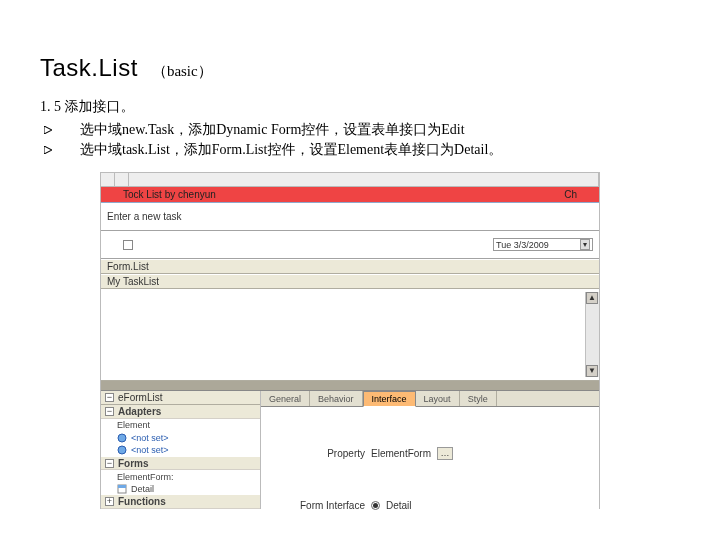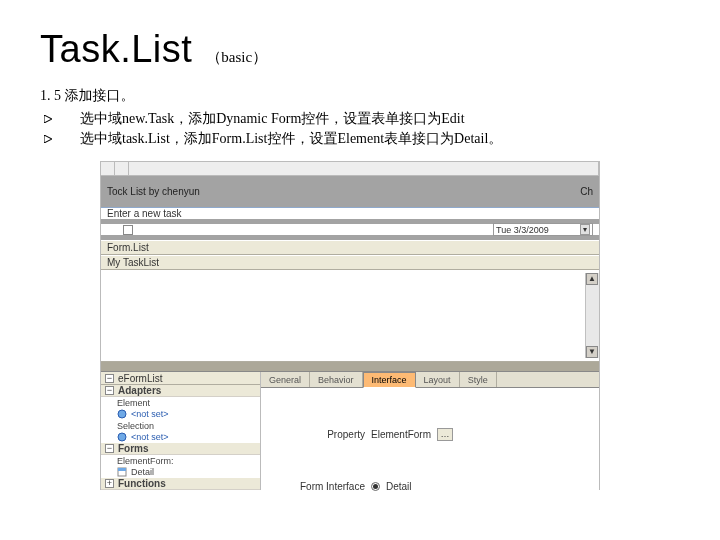--- a/index.html
+++ b/index.html
@@ -6,45 +6,45 @@
   body {
     width: 720px;
     height: 540px;
     background: #fff;
     font-family: Arial, "Microsoft YaHei", sans-serif;
     color: #000;
     padding: 28px 40px 20px 40px;
     position: relative;
   }
   .title-row { display: flex; align-items: baseline; gap: 14px; margin-bottom: 16px; }
-  .title { font-size: 38px; font-weight: 400; letter-spacing: 0.5px; }
+  .title { font-size: 24px; font-weight: 400; letter-spacing: 0.5px; margin-top: 26px; }
   .subtitle { font-family: "SimSun","宋体",serif; font-size: 15px; color: #000; }
   .section-num { font-family: "SimSun","宋体",serif; font-size: 14px; margin-bottom: 4px; }
   .bullet-line { display: flex; gap: 30px; font-family: "SimSun","宋体",serif; font-size: 14px; line-height: 20px; }
   .bullet { width: 10px; text-align: center; padding-left: 4px; }
   .bullet svg { width: 8px; height: 8px; }
   .screenshot-wrap {
     margin: 12px 0 0 60px;
     width: 500px;
     border-top: 1px solid #bbb;
     border-left: 1px solid #bbb;
     border-right: 1px solid #bbb;
     font-family: Tahoma, Arial, sans-serif;
     font-size: 10px;
     color: #333;
   }
   .sbar { height: 14px; background: #eee; border-bottom: 1px solid #bbb; display: flex; align-items: center; }
   .sbar .seg { border-right: 1px solid #bbb; height: 100%; }
   .formhead {
-    height: 32px; background: #a3a3a3; border-bottom: 1px solid #8fa9cc;
+    height: 16px; background: #ef4444; border-bottom: 1px solid #8fa9cc;
     display: flex; align-items: center; justify-content: space-between;
-    padding: 0 6px; font-size: 10px; color: #222;
+    padding: 0 22px; font-size: 10px; color: #222;
   }
   .whiteband {
-    height: 16px; background: #fff; border-bottom: 5px solid #a3a3a3;
+    height: 28px; background: #fff; border-bottom: 1px solid #a3a3a3;
     display: flex; align-items: center; padding: 0 6px; justify-content: space-between;
   }
   .whiteband .date-row { display: flex; align-items: center; gap: 6px; margin-left: 16px; }
   .checkbox { width: 10px; height: 10px; border: 1px solid #888; background: #fff; }
   .datecell {
     width: 100px; height: 13px; border: 1px solid #999; background: #fff;
     display: flex; align-items: center; justify-content: space-between; padding: 0 2px;
     font-size: 9px; color: #333;
   }
   .datecell .drop { width: 10px; height: 11px; background: #e0e0e0; border: 1px solid #999; text-align: center; line-height: 9px; font-size: 8px; }
@@ -156,23 +156,20 @@
         <span>Adapters</span>
       </div>
       <div class="leaf">
         <span>Element</span>
       </div>
       <div class="leaf">
         <svg class="ico" viewBox="0 0 10 10">
             <circle cx="5" cy="5" r="4" fill="#6fa9e6" stroke="#2a5db0"></circle>
           </svg>
         <span class="notset">&lt;not set&gt;</span>
-      </div>
-      <div class="leaf">
-        <span>Selection</span>
       </div>
       <div class="leaf">
         <svg class="ico" viewBox="0 0 10 10">
             <circle cx="5" cy="5" r="4" fill="#6fa9e6" stroke="#2a5db0"></circle>
           </svg>
         <span class="notset">&lt;not set&gt;</span>
       </div>
       <div class="catrow">
         <span class="sq">−</span>
         <span>Forms</span>

